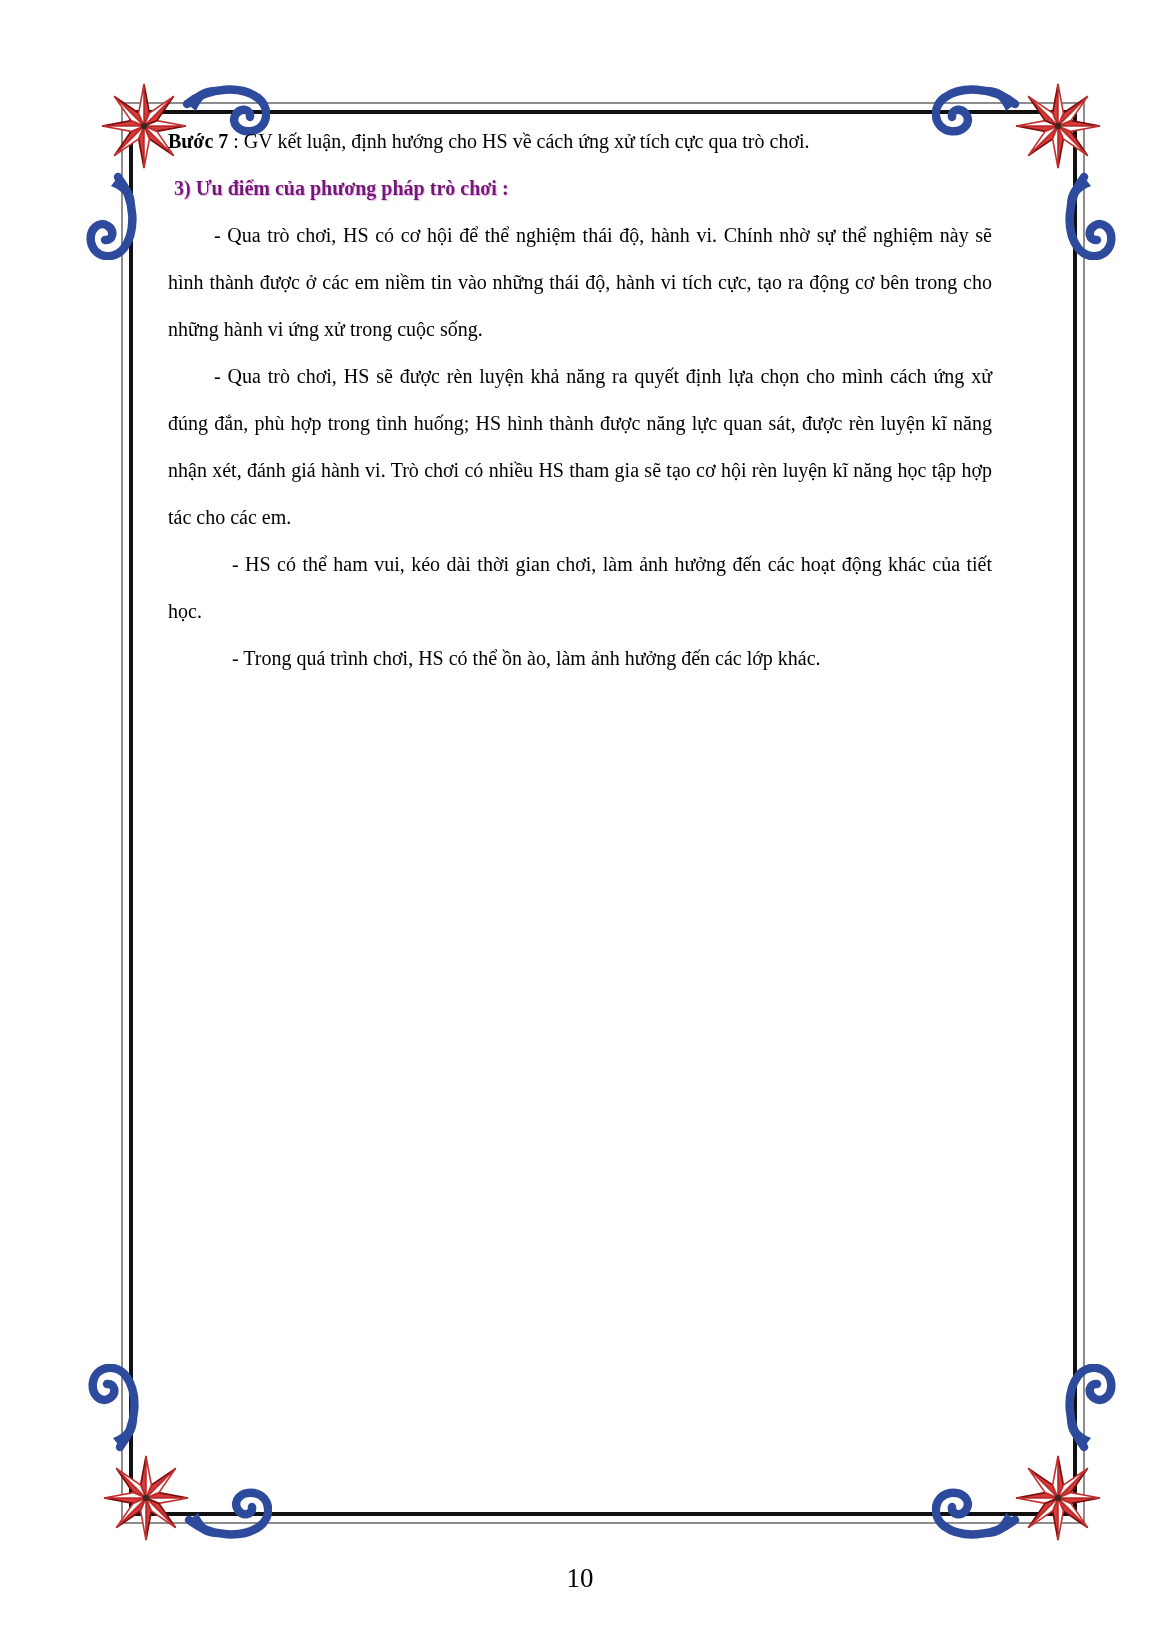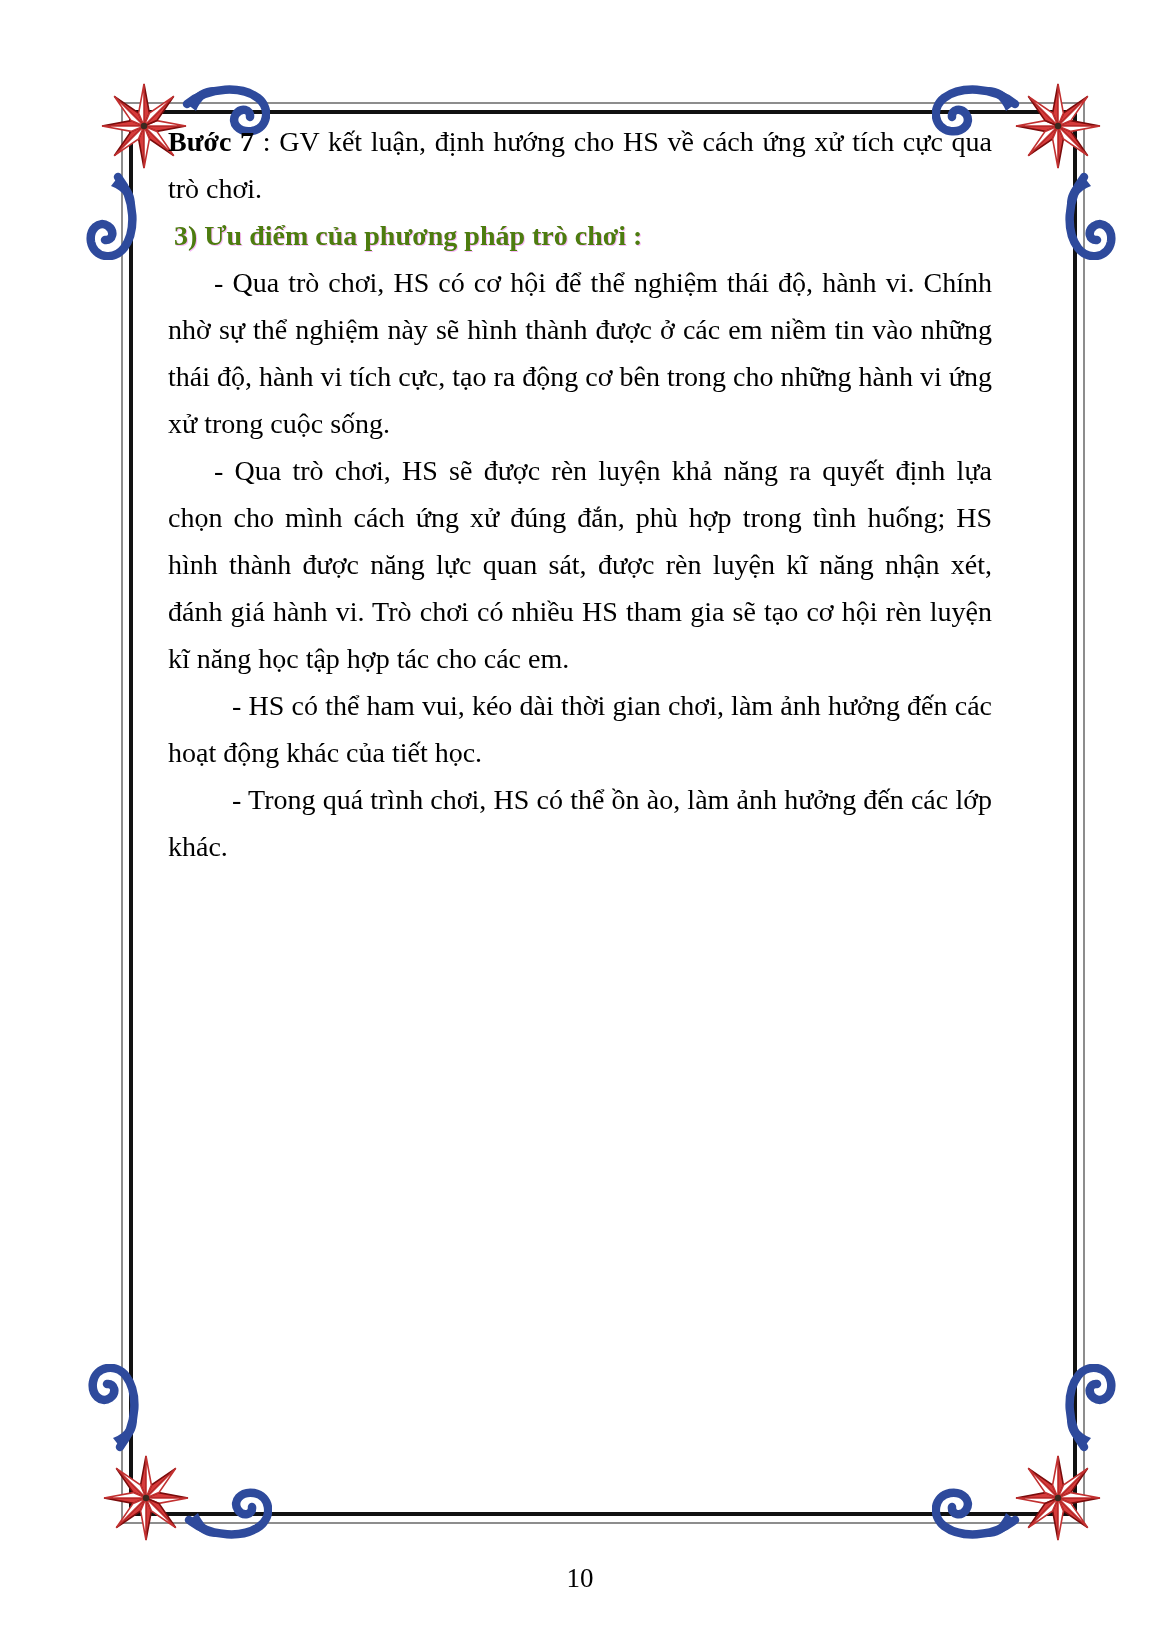--- a/index.html
+++ b/index.html
@@ -15,26 +15,26 @@
     position:absolute;left:129px;top:110px;width:948px;height:1406px;
     border:4px solid #111111;box-sizing:border-box;
   }
   .corner{position:absolute;width:190px;height:190px;}
   .corner.tl{left:80px;top:70px;}
   .corner.tr{left:932px;top:70px;transform:scaleX(-1);}
   .corner.bl{left:82px;top:1364px;transform:scaleY(-1);}
   .corner.br{left:932px;top:1364px;transform:scale(-1,-1);}
   .content{
     position:absolute;left:168px;top:118px;width:824px;
-    font-size:28px;line-height:47px;text-align:justify;
+    font-size:20px;line-height:47px;text-align:justify;
   }
   .para{margin:0;}
   .bold{font-weight:bold;}
   .heading{
-    margin:0;font-weight:bold;color:#4d7c0f;
+    margin:0;font-weight:bold;color:#701a75;
     text-shadow:1px 1px 0 #f9baf9;
   }
   .ind-h{text-indent:6px;}
   .ind-1{text-indent:46px;}
   .ind-2{text-indent:64px;}
   .ind-3{text-indent:38px;}
   .page-number{
     position:absolute;left:168px;top:1540px;width:824px;
     text-align:center;font-size:27px;margin-top:23px;
   }

